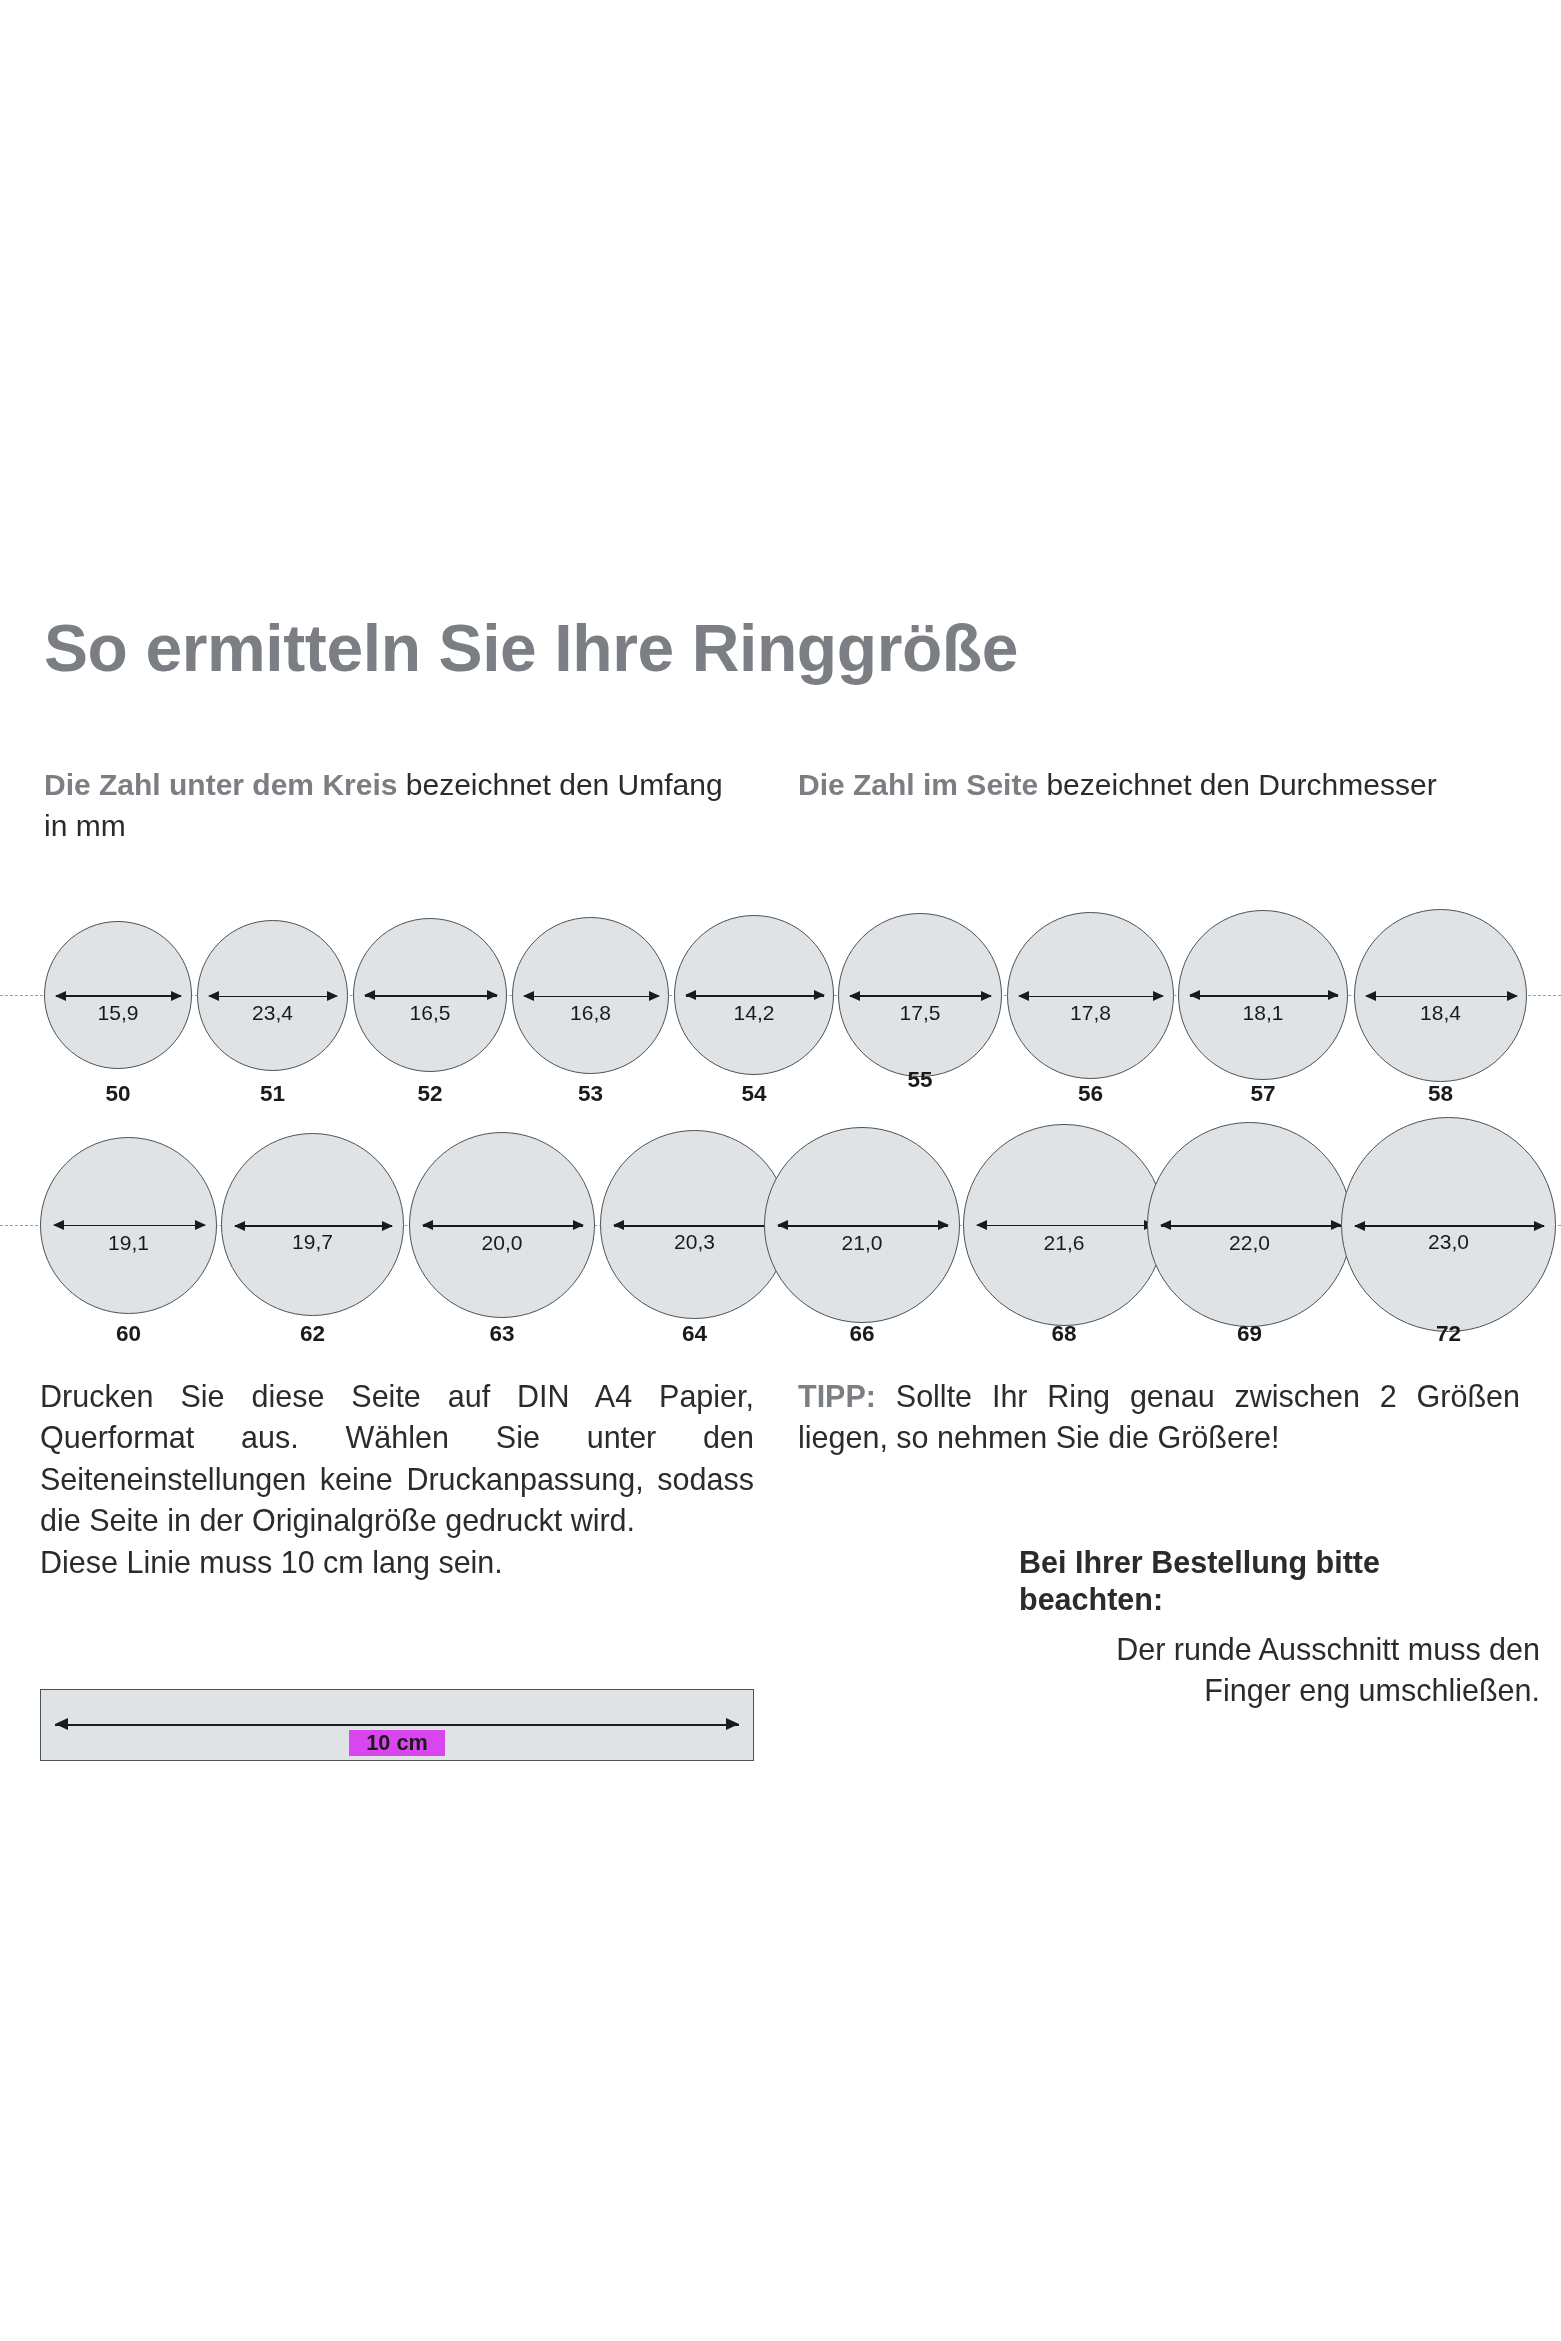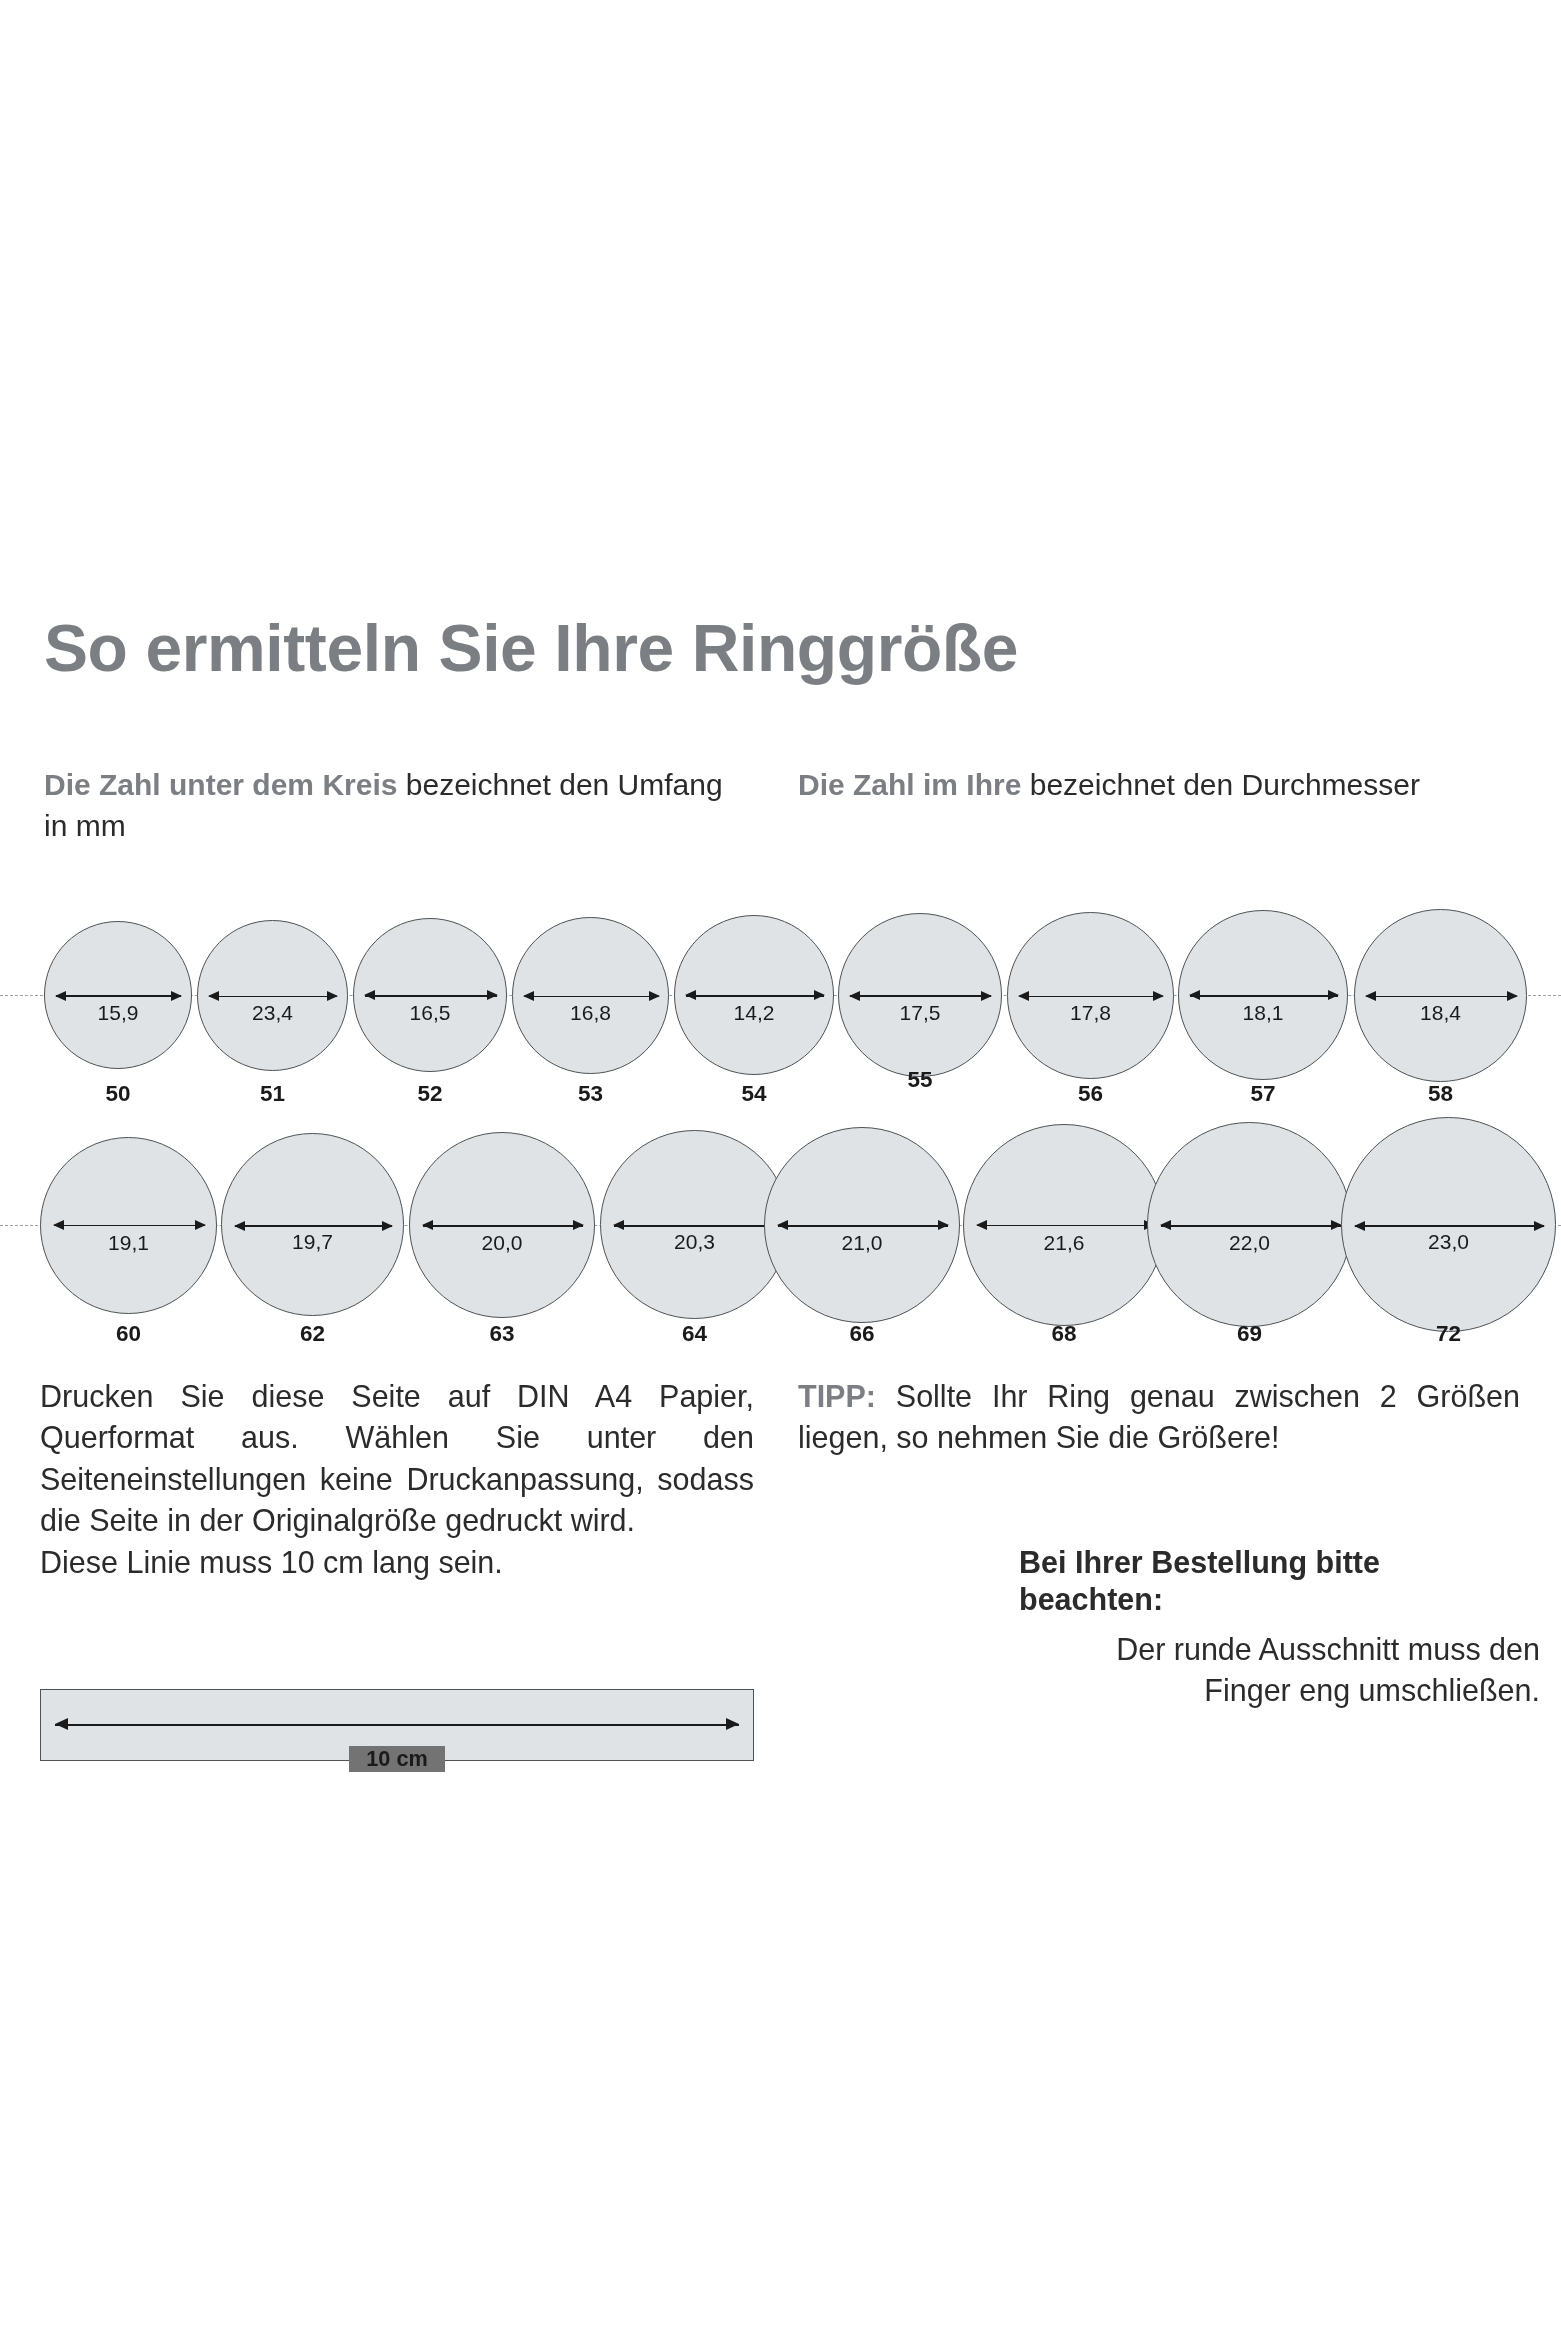--- a/index.html
+++ b/index.html
@@ -213,38 +213,38 @@
   }
   .ruler-label {
     position: absolute;
     left: 0;
     right: 0;
     top: 40px;
     text-align: center;
     font-size: 21.7px;
     font-weight: bold;
     color: #1a1a1a;
-    background: #737373;
+    background: #d946ef;
     width: 96px;
-    margin: 16px auto;
+    margin: 0 auto;
   }
 </style>
 </head>
 <body>
 
 <div class="page">
 
   <div class="title">So ermitteln Sie Ihre Ringgröße</div>
 
   <div class="intro-left">
     <span class="hl">Die Zahl unter dem Kreis</span><span> bezeichnet den Umfang in mm</span>
   </div>
 
   <div class="intro-right">
-    <span class="hl">Die Zahl im Ihre</span><span> bezeichnet den Durchmesser</span>
+    <span class="hl">Die Zahl im Seite</span><span> bezeichnet den Durchmesser</span>
   </div>
 
   <div class="row row1">
     <div class="dashline" style="top:84px;"></div>
 
     <div class="ring" style="left:44px; top:10.4px; width:148px; height:148px;">
       <div class="arrow" style="left:11.2px; width:125px; top:73px;"></div>
       <div class="dia" style="top:79px;">15,9</div>
     </div>
     <div class="circ-label" style="left:44px; top:170px; width:148px;">50</div>

